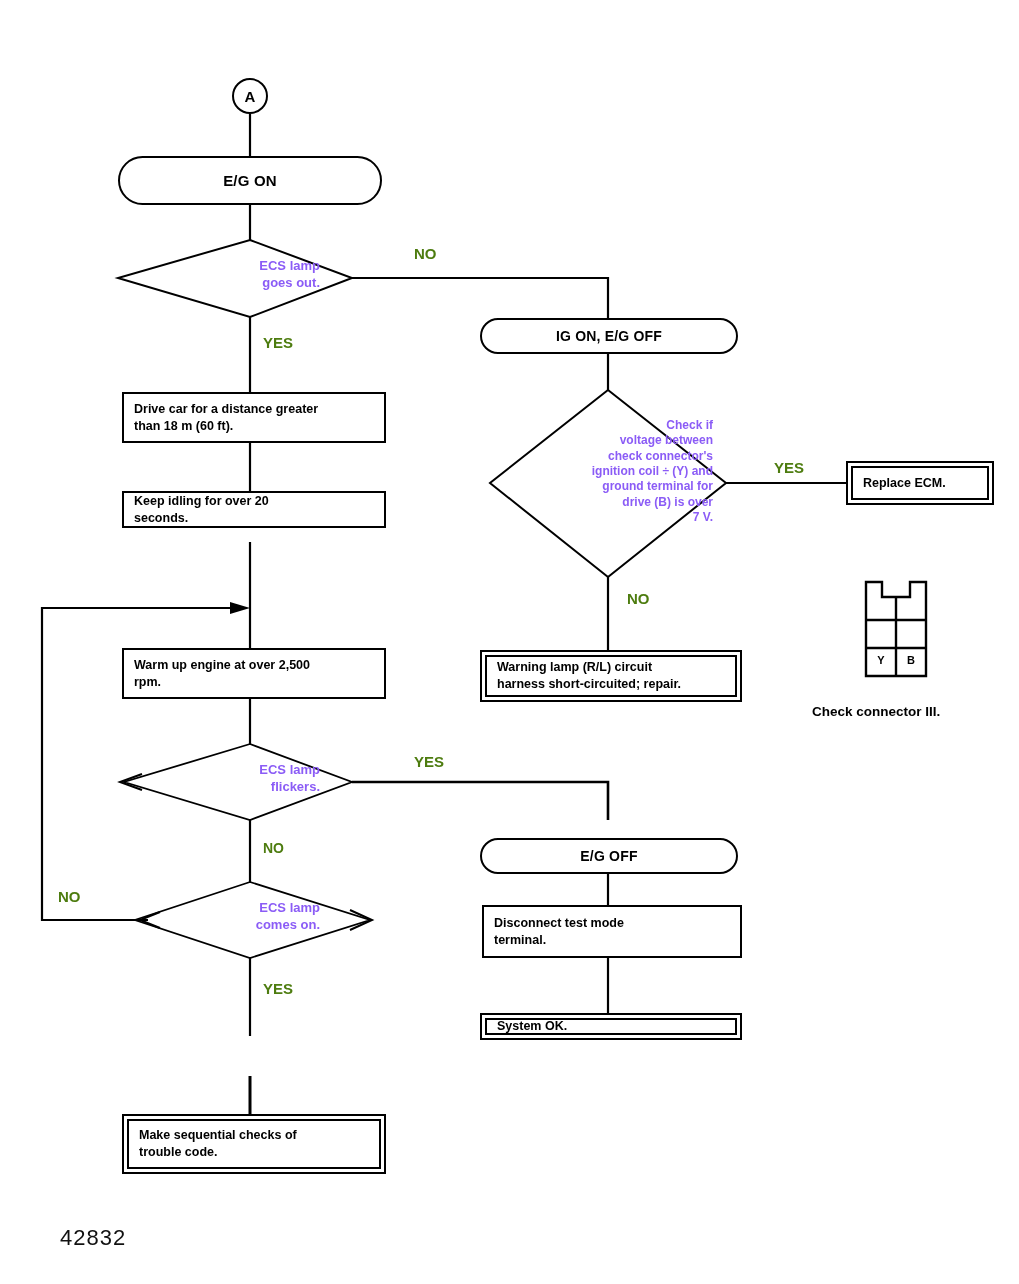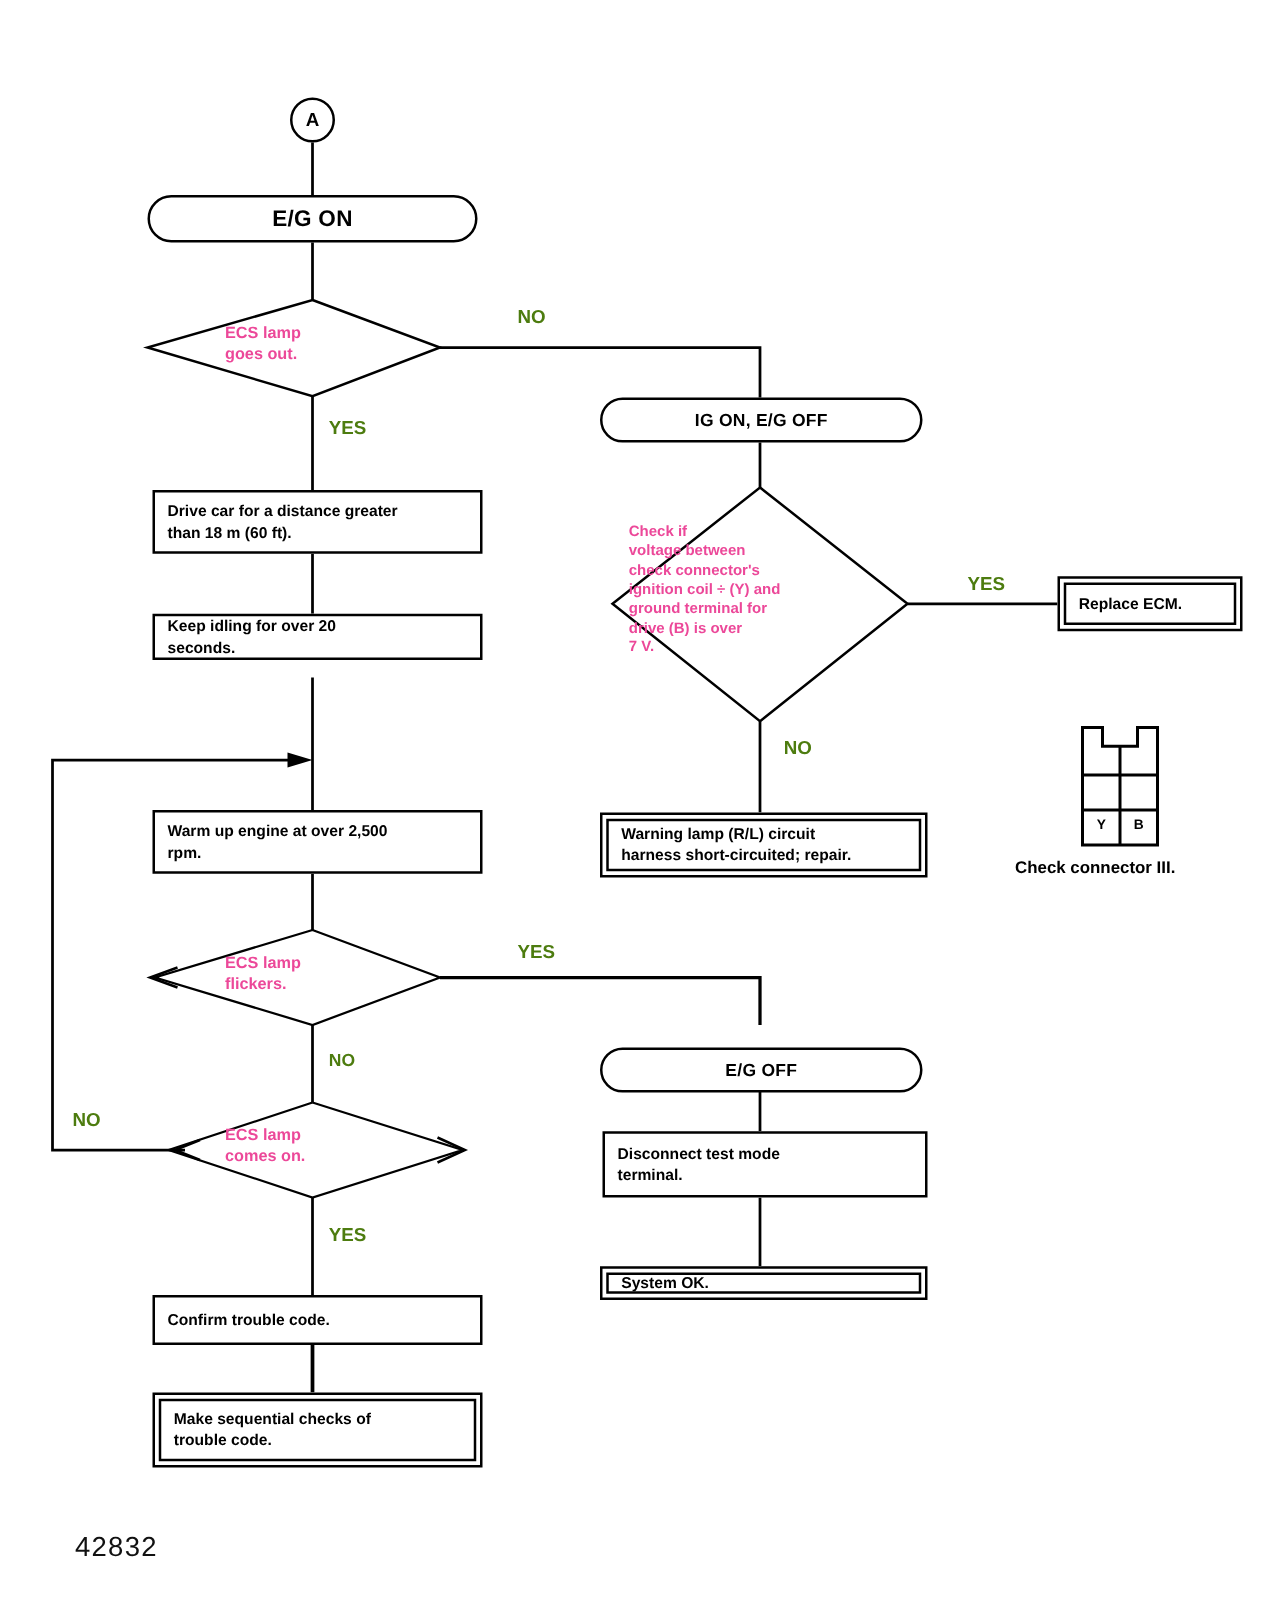--- a/index.html
+++ b/index.html
@@ -73,24 +73,24 @@
     border-radius: 50%;
     display: flex;
     align-items: center;
     justify-content: center;
     font-weight: bold;
     background: #fff;
   }
   
   .dtext {
     position: absolute;
-    text-align: left;
+    text-align: right;
     font-weight: bold;
     line-height: 1.28;
-    color: #ec4899;
+    color: #8b5cf6;
     pointer-events: none;
   }
   
   .blabel {
     position: absolute;
     font-weight: bold;
     color: #4d7c0f;
     white-space: nowrap;
   }
   .pagenum {
@@ -176,21 +176,21 @@
       <line x1="866" y1="620" x2="926" y2="620"></line>
       <line x1="866" y1="648" x2="926" y2="648"></line>
       <line x1="896" y1="597" x2="896" y2="676"></line>
     </g>
   </svg>
 
   <div class="node circ" style="left:232px; top:78px; width:36px; height:36px; font-size:15px;">
     <span>A</span>
   </div>
 
-  <div class="node stadium" style="left:118px; top:156px; width:264px; height:38px; font-size:18px;">
+  <div class="node stadium" style="left:118px; top:156px; width:264px; height:49px; font-size:15px;">
     <span>E/G ON</span>
   </div>
 
   <div class="dtext" style="left:180px; top:258px; width:140px; font-size:13px;">
     <div>ECS lamp</div>
     <div>goes out.</div>
   </div>
 
   <div class="node proc" style="left:122px; top:392px; width:264px; height:51px; font-size:12.5px;">
     <div>
@@ -216,25 +216,20 @@
   <div class="dtext" style="left:180px; top:762px; width:140px; font-size:13px;">
     <div>ECS lamp</div>
     <div>flickers.</div>
   </div>
 
   <div class="dtext" style="left:180px; top:900px; width:140px; font-size:13px;">
     <div>ECS lamp</div>
     <div>comes on.</div>
   </div>
 
-  <div class="node proc" style="left:122px; top:1036px; width:264px; height:40px; font-size:12.5px;">
-    <div>
-      <div>Confirm trouble code.</div>
-    </div>
-  </div>
 
   <div class="node proc-double" style="left:122px; top:1114px; width:264px; height:60px;">
     <div class="inner" style="font-size:12.5px;">
       <div>
         <div>Make sequential checks of</div>
         <div>trouble code.</div>
       </div>
     </div>
   </div>
 
@@ -288,17 +283,17 @@
   <div class="blabel" style="left:263px; top:334px; font-size:15px;">YES</div>
   <div class="blabel" style="left:414px; top:753px; font-size:15px;">YES</div>
   <div class="blabel" style="left:263px; top:840px; font-size:14px;">NO</div>
   <div class="blabel" style="left:58px; top:888px; font-size:15px;">NO</div>
   <div class="blabel" style="left:263px; top:980px; font-size:15px;">YES</div>
   <div class="blabel" style="left:774px; top:459px; font-size:15px;">YES</div>
   <div class="blabel" style="left:627px; top:590px; font-size:15px;">NO</div>
 
   <div class="pin-label" style="left:866px; top:654px; width:30px;">Y</div>
   <div class="pin-label" style="left:896px; top:654px; width:30px;">B</div>
-  <div class="conn-caption" style="left:812px; top:686px; font-size:13.5px;">Check connector III.</div>
+  <div class="conn-caption" style="left:812px; top:704px; font-size:13.5px;">Check connector III.</div>
 
   <div class="pagenum" style="left:60px; top:1189px; font-size:22px;margin-top:36px;">42832</div>
 
 </div>
 
 </body></html>

